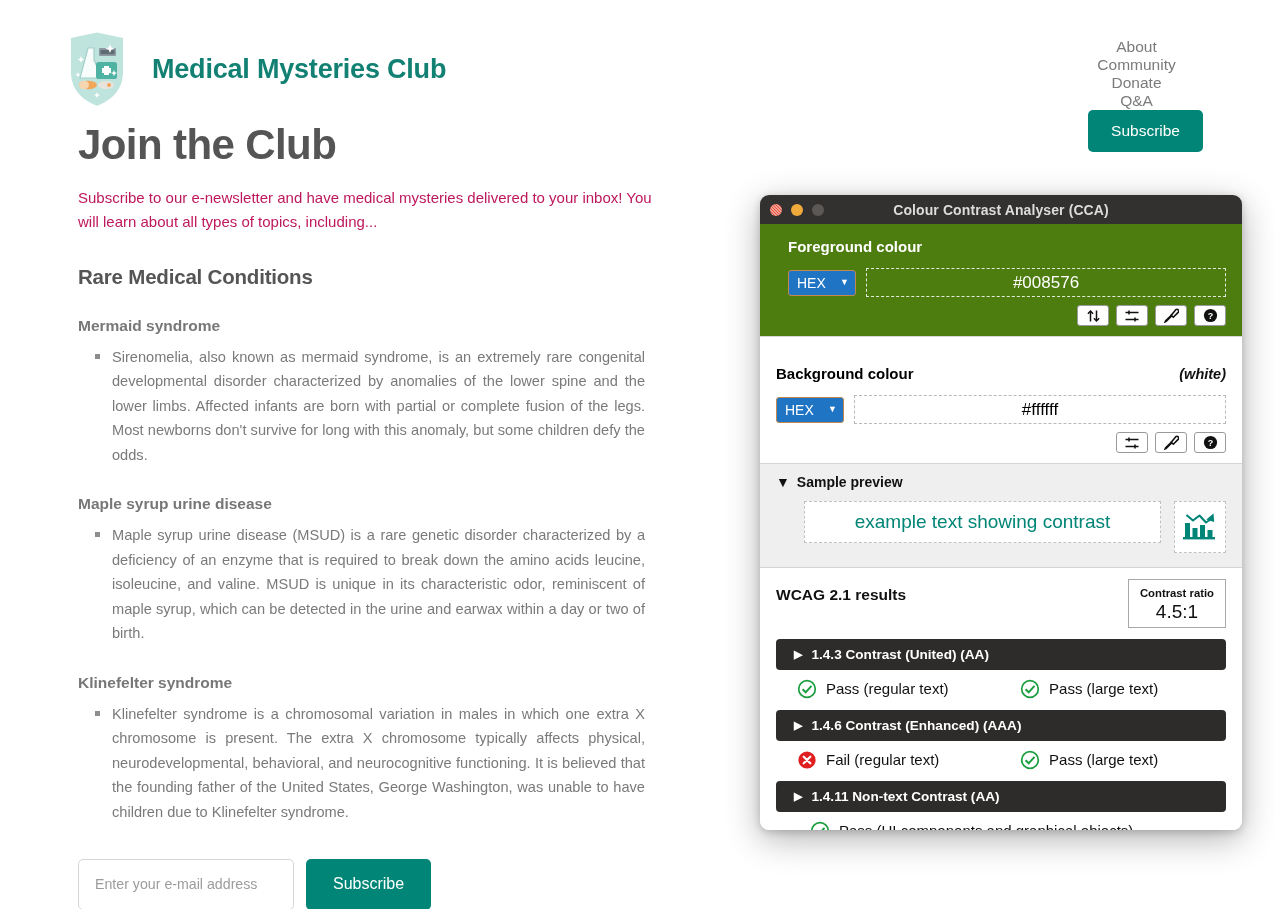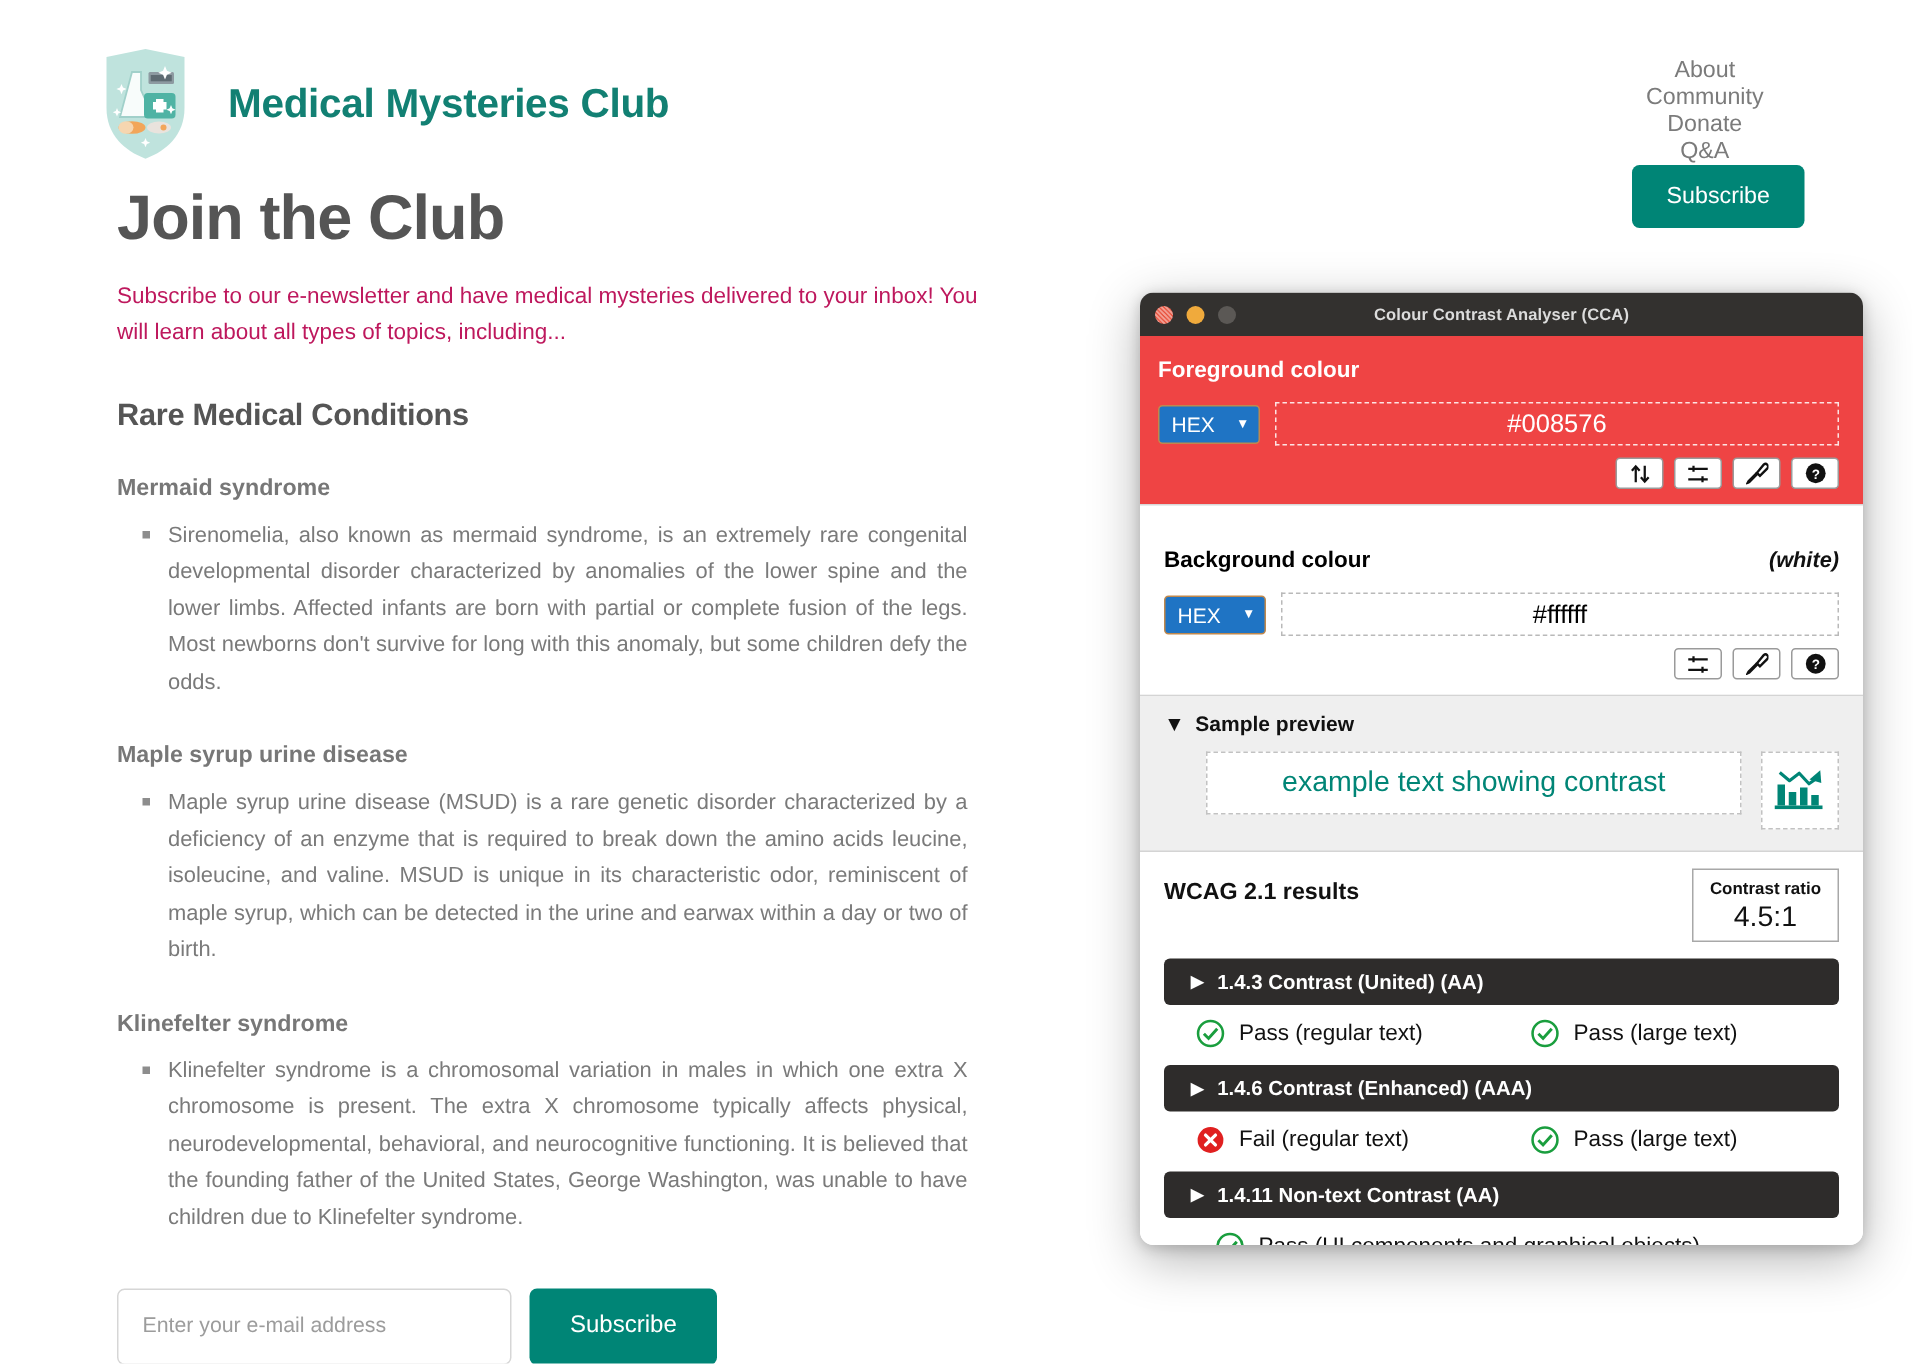--- a/index.html
+++ b/index.html
@@ -78,21 +78,21 @@
   .cond-list li::before {
     content:""; position:absolute; left:0; top:9px;
     width:5px; height:5px; background:#8d8d8d;
   }
 
   
   .subscribe-form {
     padding:34px 0 0 78px; display:flex; align-items:stretch; gap:12px;
   }
   .email-input {
-    width:263px; height:51px;
+    width:216px; height:51px;
     border:1px solid #d6d6d6; border-radius:5px;
     padding:0 16px; font-size:14.2px; color:#555;
     font-family:"Liberation Sans", sans-serif; background:#fff;
   }
   .email-input::placeholder { color:#9c9c9c; }
   .form-subscribe-btn {
     background:#008576; color:#fff; border:none; border-radius:5px;
     font-size:16px; padding:0 27px; cursor:pointer;
     font-family:"Liberation Sans", sans-serif;
   }
@@ -117,25 +117,25 @@
   }
   .tl { width:12px; height:12px; border-radius:50%; display:block; }
   .tl-red { background:#e8513c;
     background-image:
       linear-gradient(45deg, rgba(255,255,255,.45) 25%, transparent 25%, transparent 50%, rgba(255,255,255,.45) 50%, rgba(255,255,255,.45) 75%, transparent 75%);
     background-size:3px 3px; }
   .tl-amber { background:#f0aa3c; }
   .tl-grey { background:#5b5855; }
   .cca-title {
     width:100%; text-align:center; color:#dcdcdc;
-    font-size:11px; font-weight:bold; letter-spacing:0.1px;
-  }
-
-  
-  .fg-panel { background:#ef4444; padding:14px 16px 10px 12px; }
+    font-size:14px; font-weight:bold; letter-spacing:0.1px;
+  }
+
+  
+  .fg-panel { background:#4d7c0f; padding:14px 16px 10px 28px; }
   .panel-label { font-size:15px; font-weight:bold; color:#ffffff; }
   .bg-panel .panel-label { color:#000000; }
   .colour-row { display:flex; align-items:center; gap:10px; margin-top:13px; }
   .hex-select {
     width:68px; height:26px; background:#1f74c4;
     border:1px solid #c0884c; border-radius:3px;
     color:#ffffff; font-size:14px; font-weight:normal;
     display:flex; align-items:center; justify-content:space-between;
     padding:0 6px 0 8px; cursor:pointer;
     font-family:"Liberation Sans", sans-serif;

